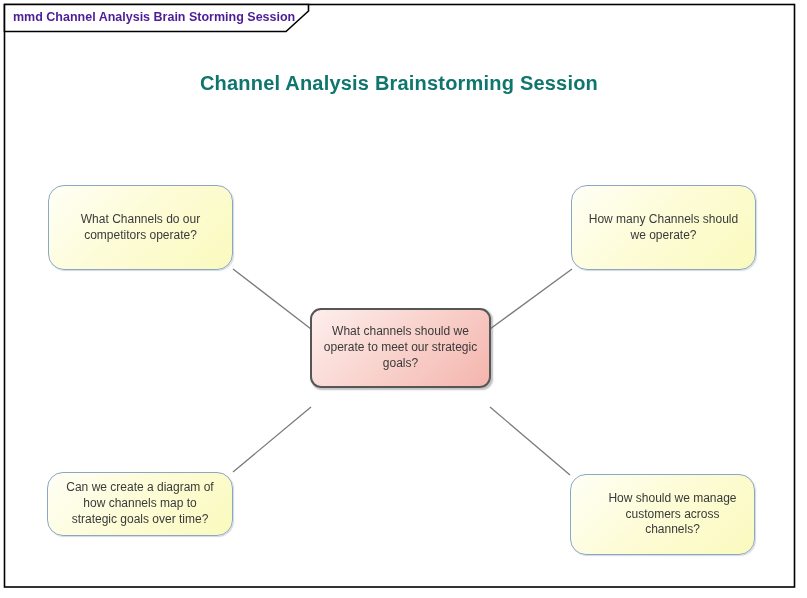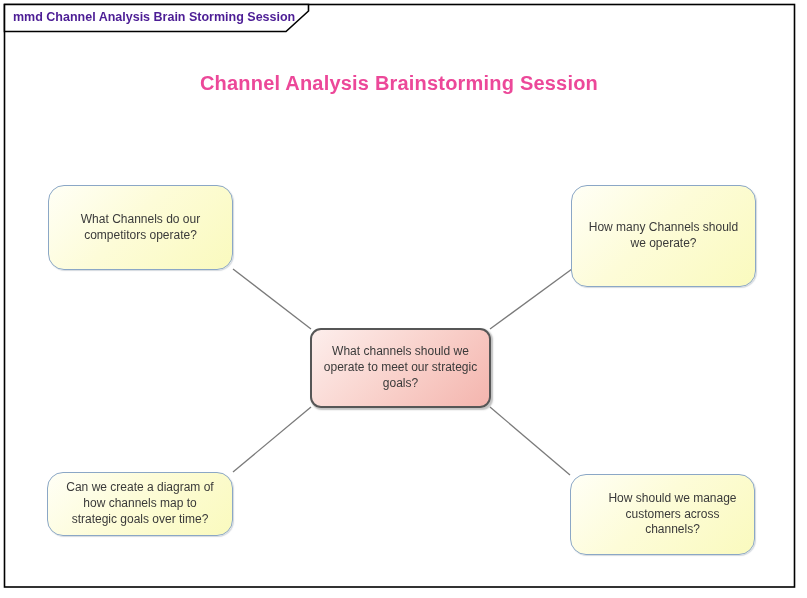--- a/index.html
+++ b/index.html
@@ -30,21 +30,21 @@
     white-space: nowrap;
   }
   .diagram-title {
     position: absolute;
     left: 4px;
     top: 72px;
     width: 790px;
     text-align: center;
     font-size: 20px;
     font-weight: bold;
-    color: #ec4899;
+    color: #0f766e;
     letter-spacing: 0.2px;
   }
   .node {
     position: absolute;
     display: flex;
     align-items: center;
     justify-content: center;
     text-align: center;
     white-space: pre-line;
     font-size: 12px;
@@ -59,24 +59,24 @@
     background: linear-gradient(135deg, #fffff6 0%, #fdfcd8 45%, #fafabe 100%);
     box-shadow: 1px 1px 1px rgba(160, 170, 185, 0.45);
   }
   .node-central {
     border: 2.5px solid #565656;
     border-radius: 11px;
     background: linear-gradient(135deg, #fdeeec 0%, #f9d2cc 50%, #f4b5ae 100%);
     box-shadow: 1.5px 1.5px 1.5px rgba(100, 100, 100, 0.4);
   }
   #node-top-left     { left: 48px;  top: 185px; width: 185px; height: 85px; }
-  #node-top-right    { left: 571px; top: 185px; width: 185px; height: 102px; }
+  #node-top-right    { left: 571px; top: 185px; width: 185px; height: 85px; }
   #node-bottom-left  { left: 47px;  top: 472px; width: 186px; height: 64px; }
   #node-bottom-right { left: 570px; top: 474px; width: 185px; height: 81px; padding-left: 28px; }
-  #node-central      { left: 310px; top: 328px; width: 181px; height: 80px; }
+  #node-central      { left: 310px; top: 308px; width: 181px; height: 80px; }
 </style>
 </head>
 <body>
 
 <svg id="diagram-layer" viewBox="0 0 807 598" xmlns="http://www.w3.org/2000/svg">
   <rect x="4.5" y="4.5" width="790" height="582.5" fill="#ffffff" stroke="#000000" stroke-width="1.6"></rect>
   <polygon points="4.5,4.5 308.5,4.5 308.5,11 286,31.5 4.5,31.5" fill="#ffffff" stroke="#000000" stroke-width="1.6"></polygon>
   <line x1="233" y1="269" x2="311" y2="329" stroke="#7a7a7a" stroke-width="1.3"></line>
   <line x1="572" y1="269" x2="490" y2="329" stroke="#7a7a7a" stroke-width="1.3"></line>
   <line x1="233" y1="472" x2="311" y2="407" stroke="#7a7a7a" stroke-width="1.3"></line>

